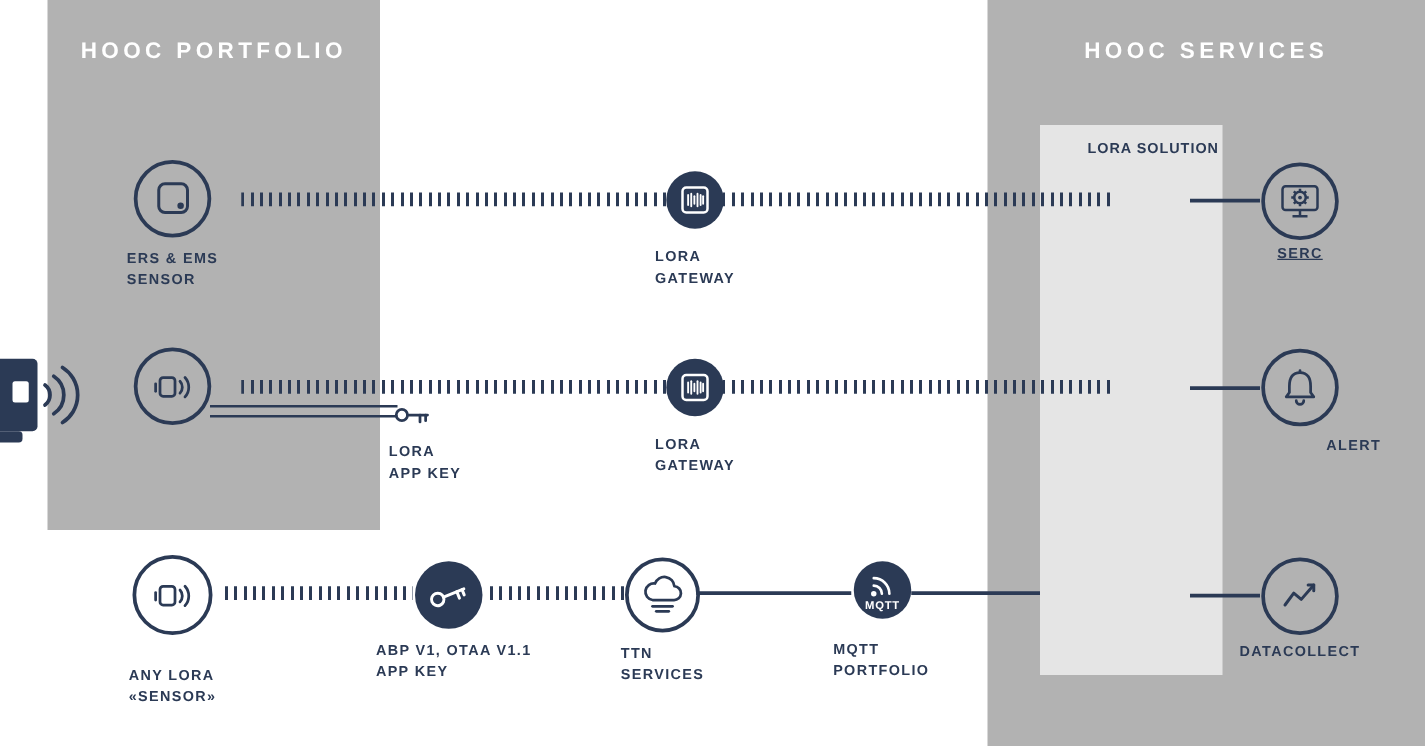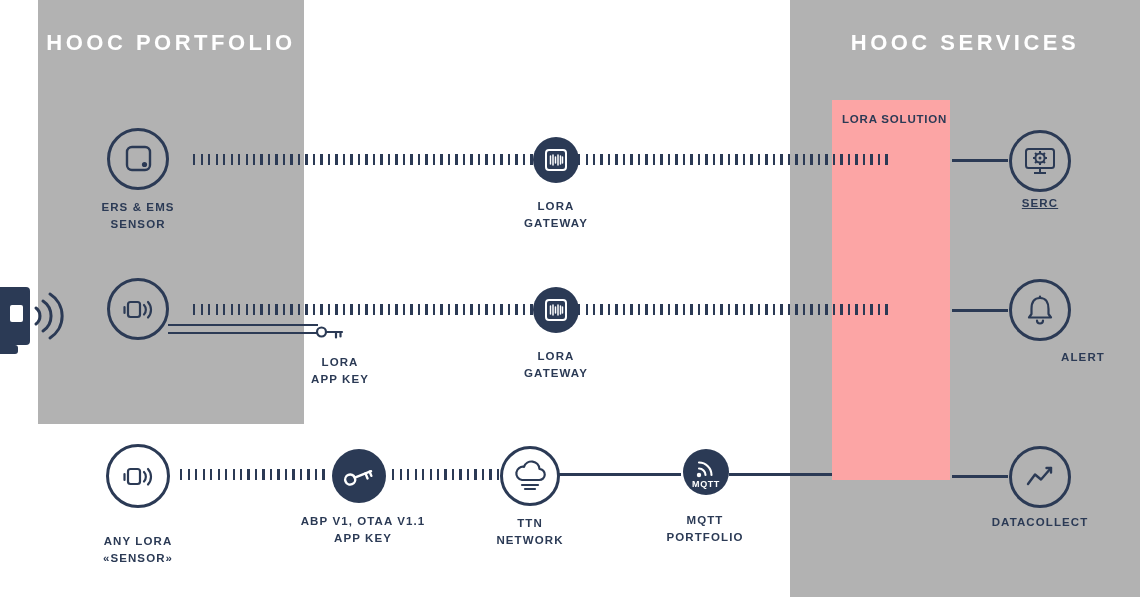--- a/index.html
+++ b/index.html
@@ -1,34 +1,34 @@
 <!DOCTYPE html>
 <html><head>
 <meta charset="utf-8">
 <style>
   html,body{margin:0;padding:0;background:#fff;}
   .canvas{position:relative;width:1140px;height:597px;background:#ffffff;overflow:hidden;
           font-family:"Liberation Sans",sans-serif;}
   .panel{position:absolute;top:0;background:#b2b2b2;z-index:0;}
   .panel-left{left:38px;width:266px;height:424px;}
   .panel-right{left:790px;width:350px;height:597px;}
-  .ptitle{margin-top:30px;text-align:center;color:#ffffff;font-size:22px;font-weight:bold;
+  .ptitle{margin-top:30px;text-align:center;color:#ffffff;font-size:18px;font-weight:bold;
           letter-spacing:3.5px;white-space:nowrap;}
-  .lora-box{position:absolute;left:832px;top:100px;width:118px;height:380px;background:#fca5a5;z-index:1;}
+  .lora-box{position:absolute;left:832px;top:100px;width:118px;height:440px;background:#e5e5e5;z-index:1;padding-left:28px;}
   .lora-box-label{padding:13px 6px 0 10px;font-size:11.5px;font-weight:bold;color:#2b3a55;
           letter-spacing:.8px;white-space:nowrap;}
   .dash{position:absolute;height:11px;z-index:2;
         background-image:repeating-linear-gradient(to right,#2b3a55 0,#2b3a55 2.4px,transparent 2.4px,transparent 7.5px);}
   .line{position:absolute;height:3px;background:#2b3a55;z-index:2;}
   .dbl{position:absolute;height:10px;border-top:2.5px solid #2b3a55;border-bottom:2.5px solid #2b3a55;
        box-sizing:border-box;z-index:2;}
   .circ{position:absolute;border-radius:50%;display:flex;align-items:center;justify-content:center;z-index:3;}
   .outline{border:3px solid #2b3a55;background:transparent;box-sizing:border-box;}
   .filled{background:#2b3a55;flex-direction:column;}
-  .nlabel{position:absolute;transform:translateX(-50%);text-align:center;font-size:11.5px;
+  .nlabel{position:absolute;transform:translateX(-50%);font-size:11.5px;
           font-weight:bold;letter-spacing:1.1px;line-height:17px;color:#2b3a55;white-space:nowrap;z-index:3;}
   .nlabel span{display:block;}
   .mqtt-badge{color:#ffffff;font-size:9px;font-weight:bold;letter-spacing:.6px;margin-top:1px;}
   .device-body{position:absolute;left:0;top:287px;width:30px;height:58px;background:#2b3a55;
           border-radius:0 4px 4px 0;z-index:2;}
   .device-window{position:absolute;left:10px;top:18px;width:13px;height:17px;background:#ffffff;border-radius:2px;}
   .device-foot{position:absolute;left:0;top:345px;width:18px;height:9px;background:#2b3a55;border-radius:0 3px 3px 0;z-index:2;}
   svg{display:block;}
 </style>
 </head>
@@ -214,21 +214,21 @@
     <svg width="44" height="44" viewBox="0 0 44 44">
       <g fill="none" stroke="#2b3a55" stroke-width="2.2" stroke-linecap="round" stroke-linejoin="round">
         <path d="M14 26 h17 a5.5 5.5 0 0 0 .5 -11 a8 8 0 0 0 -15.5 -2.2 A6 6 0 0 0 14 26 Z"></path>
         <path d="M14 31 H30"></path>
         <path d="M17 35 H27"></path>
       </g>
     </svg>
   </div>
   <div class="nlabel" style="left:530px;top:515px;">
     <span>TTN</span>
-      <span>NETWORK</span>
+      <span>SERVICES</span>
   </div>
 
   <div class="circ filled" style="left:683px;top:449px;width:46px;height:46px;padding-top:0;">
     <svg width="22" height="20" viewBox="0 0 22 20" style="margin-top:3px;">
       <circle cx="4" cy="17" r="2.2" fill="#ffffff"></circle>
       <g fill="none" stroke="#ffffff" stroke-width="2.1" stroke-linecap="round">
         <path d="M4 10.5 a6.5 6.5 0 0 1 6.5 6.5"></path>
         <path d="M4 4.5 a12.5 12.5 0 0 1 12.5 12.5"></path>
       </g>
     </svg>

